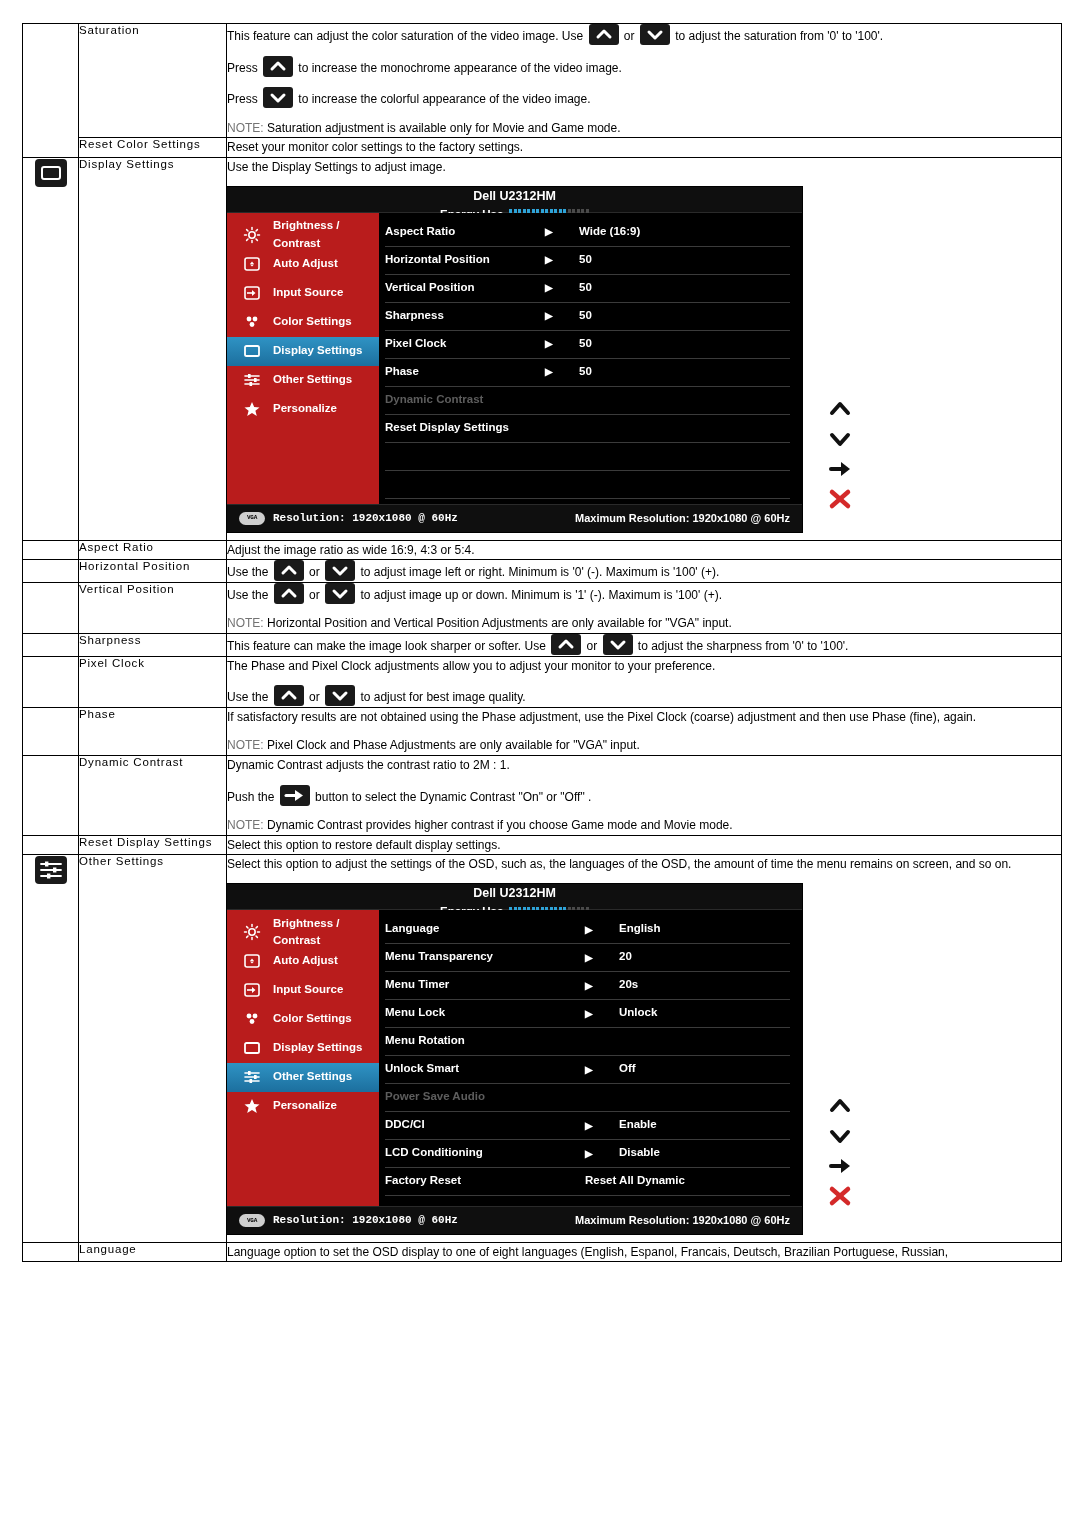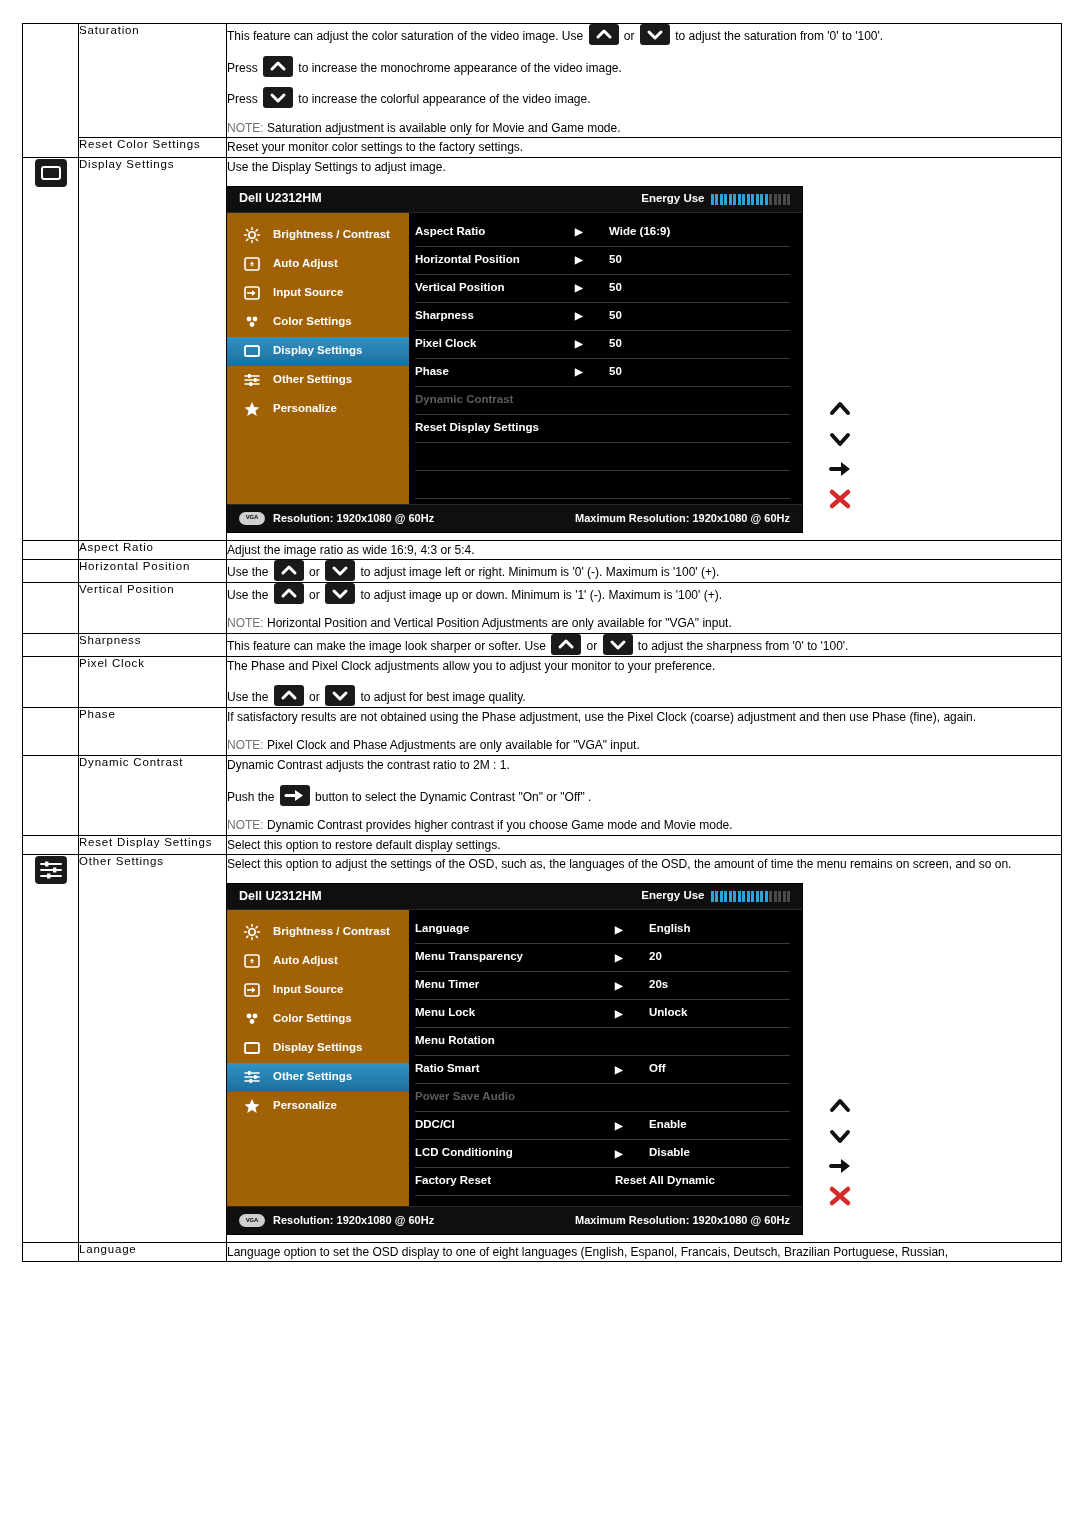--- a/index.html
+++ b/index.html
@@ -87,20 +87,21 @@
   .osd.tall { height: 350px; }
   .osd-header {
     height: 26px;
     background: #0f0f0f;
     display: flex;
     align-items: center;
     justify-content: space-between;
     padding: 0 12px;
     box-sizing: border-box;
     border-bottom: 1px solid #2a2a2a;
+    flex-direction: column;
   }
   .osd-model {
     color: #ffffff;
     font-size: 12.5px;
     font-weight: bold;
   }
   .osd-energy {
     display: flex;
     align-items: center;
     gap: 6px;
@@ -117,22 +118,22 @@
     height: 11px;
     background: #2ea3d8;
   }
   .energy-bars i.off { background: #4a4a4a; }
 
   .osd-body {
     display: flex;
     height: calc(100% - 26px - 28px);
   }
   .osd-left {
-    width: 182px;
-    background: #a16207;
+    width: 152px;
+    background: #b91c1c;
     padding-top: 8px;
     box-sizing: border-box;
   }
   .osd-menu-item {
     display: flex;
     align-items: center;
     height: 29px;
     padding-left: 14px;
     box-sizing: border-box;
     color: #ffffff;
@@ -183,21 +184,21 @@
     display: flex;
     align-items: center;
     justify-content: space-between;
     padding: 0 12px;
     box-sizing: border-box;
     color: #ffffff;
     font-size: 11px;
     font-weight: bold;
     border-top: 1px solid #2a2a2a;
   }
-  .res-left { display: flex; align-items: center; gap: 8px; }
+  .res-left { display: flex; align-items: center; gap: 8px; font-family: Liberation Mono, monospace; }
   .vga-badge {
     width: 26px; height: 13px; border-radius: 7px;
     background: #cfcfcf;
     display: inline-flex; align-items: center; justify-content: center;
     color: #000; font-size: 6px; font-weight: bold;
     letter-spacing: -0.2px;
   }
 
   
   .osd-wrap { position: relative; }
@@ -711,21 +712,21 @@
               </div>
               <div class="osd-row wide">
                 <span class="r-label">Menu Lock</span>
                 <span class="r-arrow">▶</span>
                 <span class="r-value">Unlock</span>
               </div>
               <div class="osd-row wide">
                 <span class="r-label">Menu Rotation</span>
               </div>
               <div class="osd-row wide">
-                <span class="r-label">Ratio Smart</span>
+                <span class="r-label">Unlock Smart</span>
                 <span class="r-arrow">▶</span>
                 <span class="r-value">Off</span>
               </div>
               <div class="osd-row wide disabled">
                 <span class="r-label">Power Save Audio</span>
               </div>
               <div class="osd-row wide">
                 <span class="r-label">DDC/CI</span>
                 <span class="r-arrow">▶</span>
                 <span class="r-value">Enable</span>

